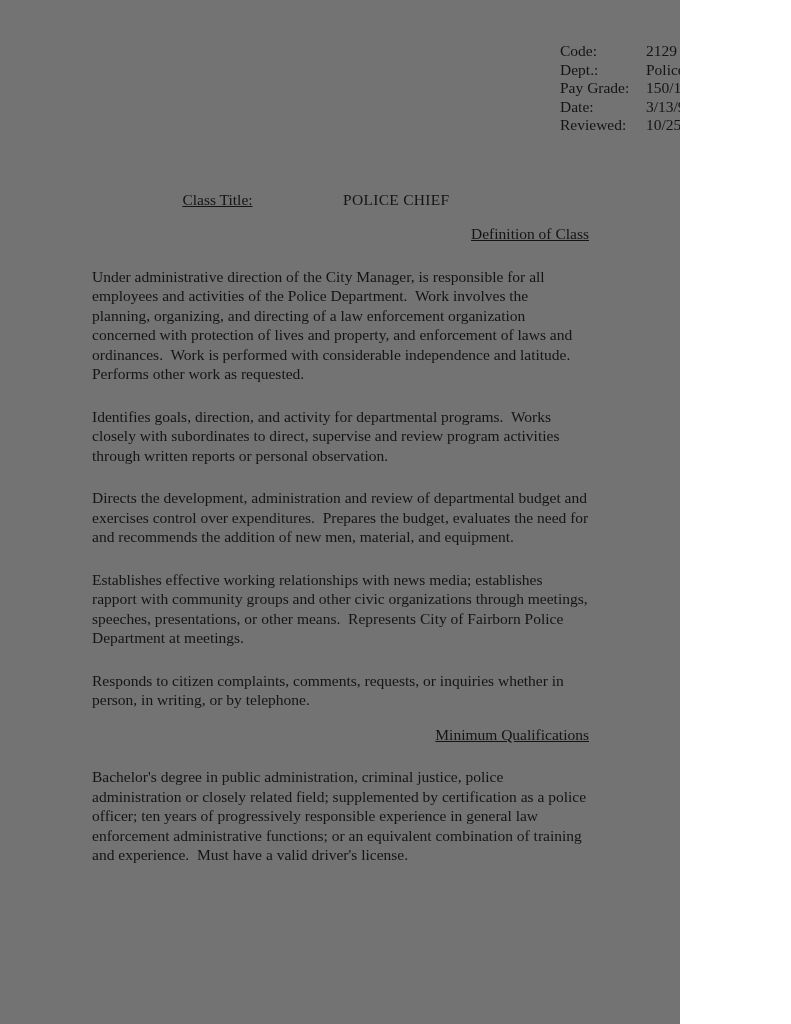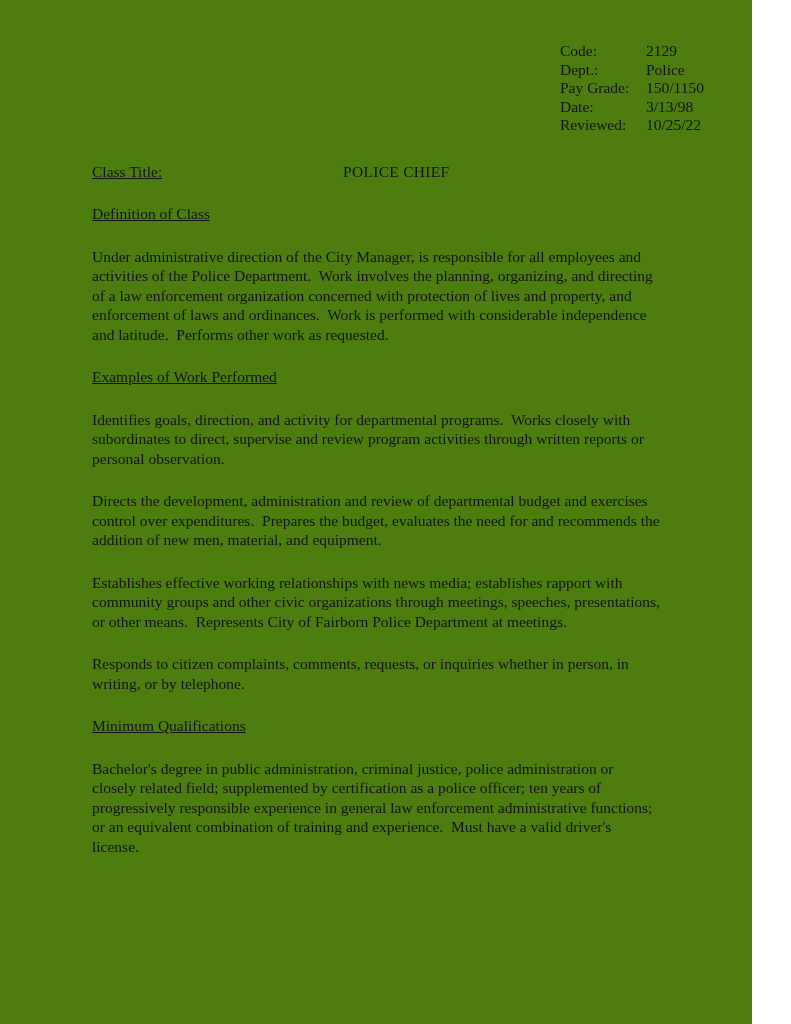--- a/index.html
+++ b/index.html
@@ -2,23 +2,23 @@
 <html><head>
 <meta charset="utf-8">
 <style>
   html, body {
     margin: 0;
     padding: 0;
     background: #ffffff;
   }
   .page {
     position: relative;
-    width: 752px;
+    width: 680px;
     height: 1024px;
-    background: #4d7c0f;
+    background: #737373;
     box-sizing: border-box;
     padding: 42px 91px 40px 92px;
     font-family: "Liberation Serif", "DejaVu Serif", serif;
     font-size: 15.5px;
     line-height: 19.5px;
     color: #141414;
     overflow: hidden;
   }
   .header-block {
     display: grid;
@@ -34,28 +34,31 @@
   }
   .class-title-row {
     margin-top: 27px;
     display: flex;
     align-items: baseline;
   }
   .class-title-label {
     display: inline-block;
     width: 251px;
     text-decoration: underline;
+    text-align: center;
   }
   .class-title-value {
     letter-spacing: 0.3px;
+    margin-top: 28px;
   }
   .section-heading {
     text-decoration: underline;
-    margin-top: 23px;
+    margin-top: 15px;
     margin-bottom: 0;
+    text-align: right;
   }
   p.body-para {
     margin: 23px 0 0 0;
     white-space: pre-wrap;
     max-width: 612px;
   }
 </style>
 </head>
 <body>
 
@@ -78,21 +81,20 @@
     <span class="class-title-label">Class Title:</span>
     <span class="class-title-value">POLICE CHIEF</span>
   </div>
 
   <div class="section">
     <div class="section-heading">Definition of Class</div>
     <p class="body-para">Under administrative direction of the City Manager, is responsible for all employees and activities of the Police Department.  Work involves the planning, organizing, and directing of a law enforcement organization concerned with protection of lives and property, and enforcement of laws and ordinances.  Work is performed with considerable independence and latitude.  Performs other work as requested.</p>
   </div>
 
   <div class="section">
-    <div class="section-heading">Examples of Work Performed</div>
     <p class="body-para">Identifies goals, direction, and activity for departmental programs.  Works closely with subordinates to direct, supervise and review program activities through written reports or personal observation.</p>
     <p class="body-para">Directs the development, administration and review of departmental budget and exercises control over expenditures.  Prepares the budget, evaluates the need for and recommends the addition of new men, material, and equipment.</p>
     <p class="body-para">Establishes effective working relationships with news media; establishes rapport with community groups and other civic organizations through meetings, speeches, presentations, or other means.  Represents City of Fairborn Police Department at meetings.</p>
     <p class="body-para">Responds to citizen complaints, comments, requests, or inquiries whether in person, in writing, or by telephone.</p>
   </div>
 
   <div class="section">
     <div class="section-heading">Minimum Qualifications</div>
     <p class="body-para">Bachelor's degree in public administration, criminal justice, police administration or closely related field; supplemented by certification as a police officer; ten years of progressively responsible experience in general law enforcement administrative functions; or an equivalent combination of training and experience.  Must have a valid driver's license.</p>
   </div>

